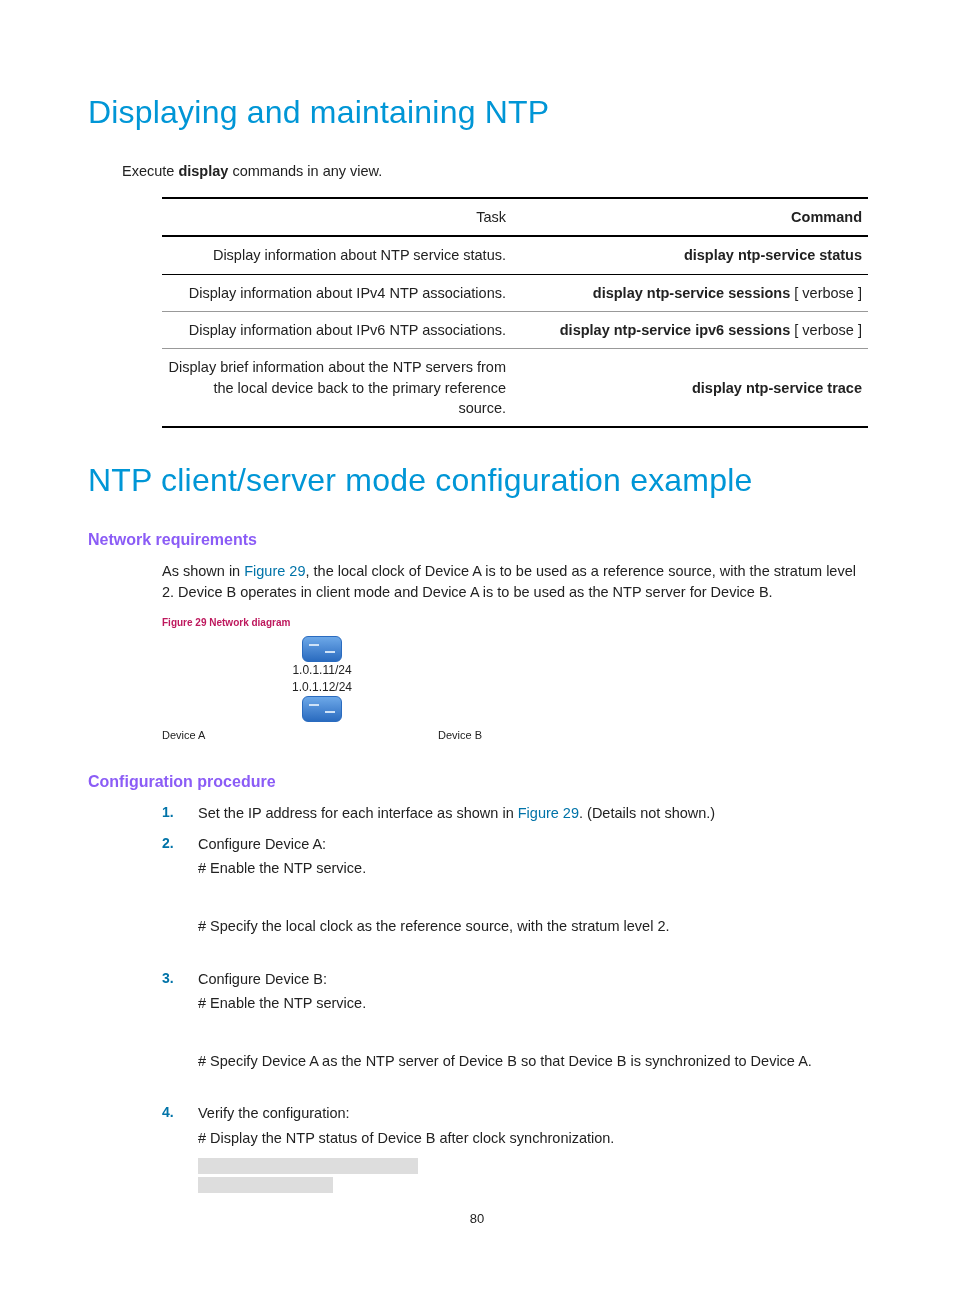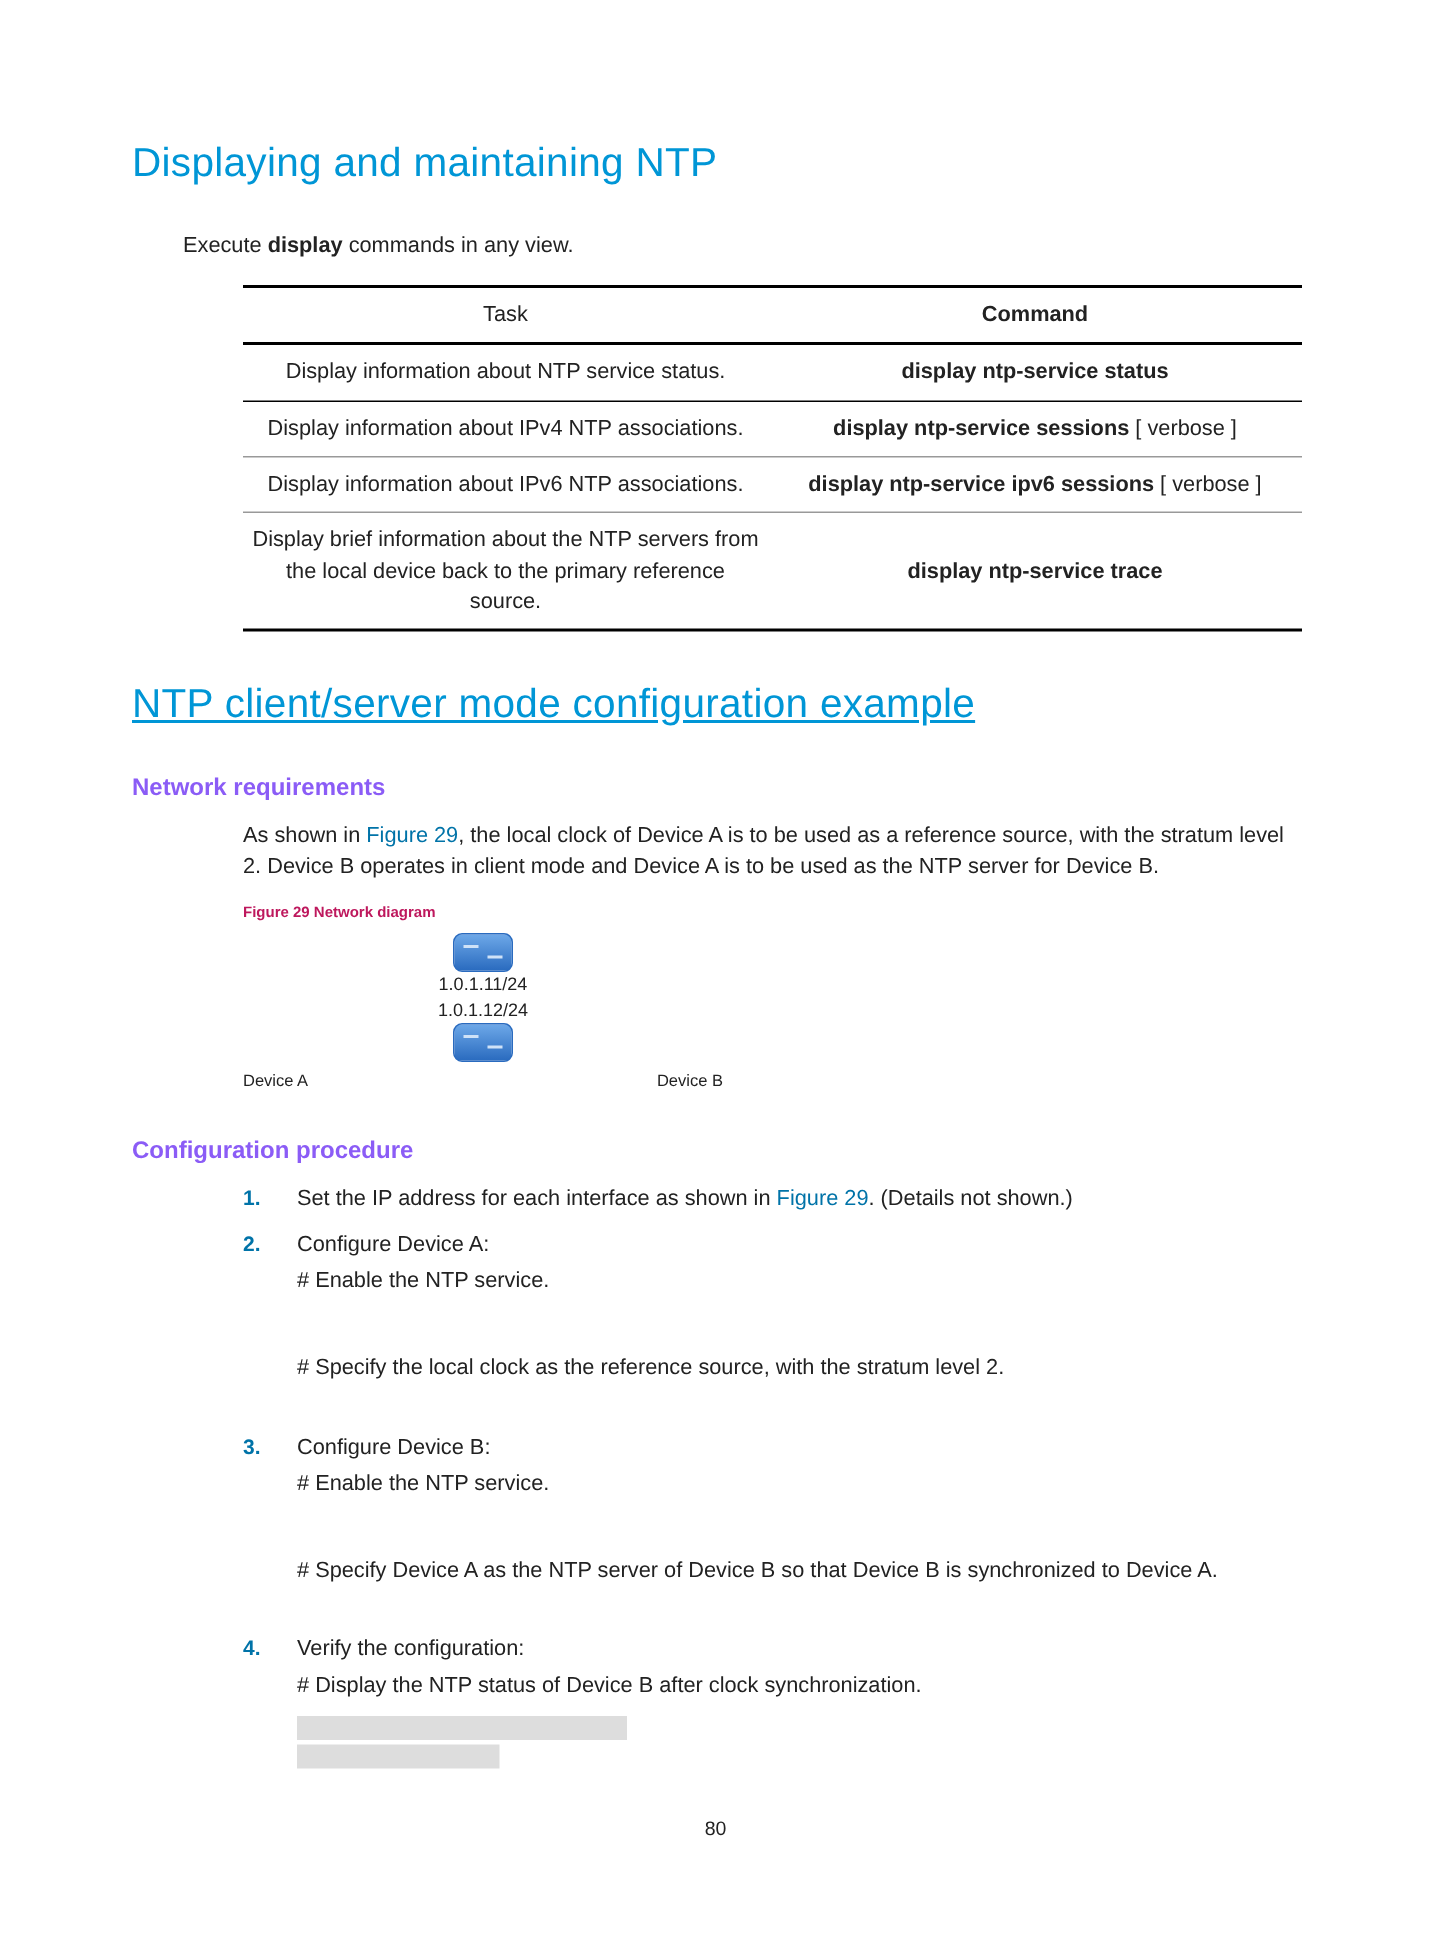--- a/index.html
+++ b/index.html
@@ -13,49 +13,48 @@
     font-size: 14.5px;
     line-height: 1.4;
   }
   .page {
     width: 954px;
     min-height: 1296px;
     padding: 90px 88px 40px 88px;
     position: relative;
   }
   h1 {
-    font-size: 27px;
+    font-size: 32px;
     font-weight: 300;
     color: #0096d6;
     margin: 0 0 26px 0;
     letter-spacing: 0.2px;
   }
   h1.second {
     margin-top: 30px;
-    text-decoration: underline;
   }
   h2 {
     font-size: 16px;
     font-weight: 700;
     color: #8b5cf6;
     margin: 18px 0 10px 0;
   }
   .intro {
     margin-left: 34px;
     margin-bottom: 16px;
   }
   .intro b { font-weight: 700; }
   table {
     width: 706px;
     margin-left: 74px;
     border-collapse: collapse;
     margin-bottom: 8px;
   }
   table th, table td {
-    text-align: center;
+    text-align: right;
     padding: 8px 6px;
     vertical-align: middle;
   }
   table tr:first-child {
     border-top: 2px solid #000;
     border-bottom: 1px solid #000;
   }
   table th {
     font-weight: 700;
     font-size: 14.5px;

